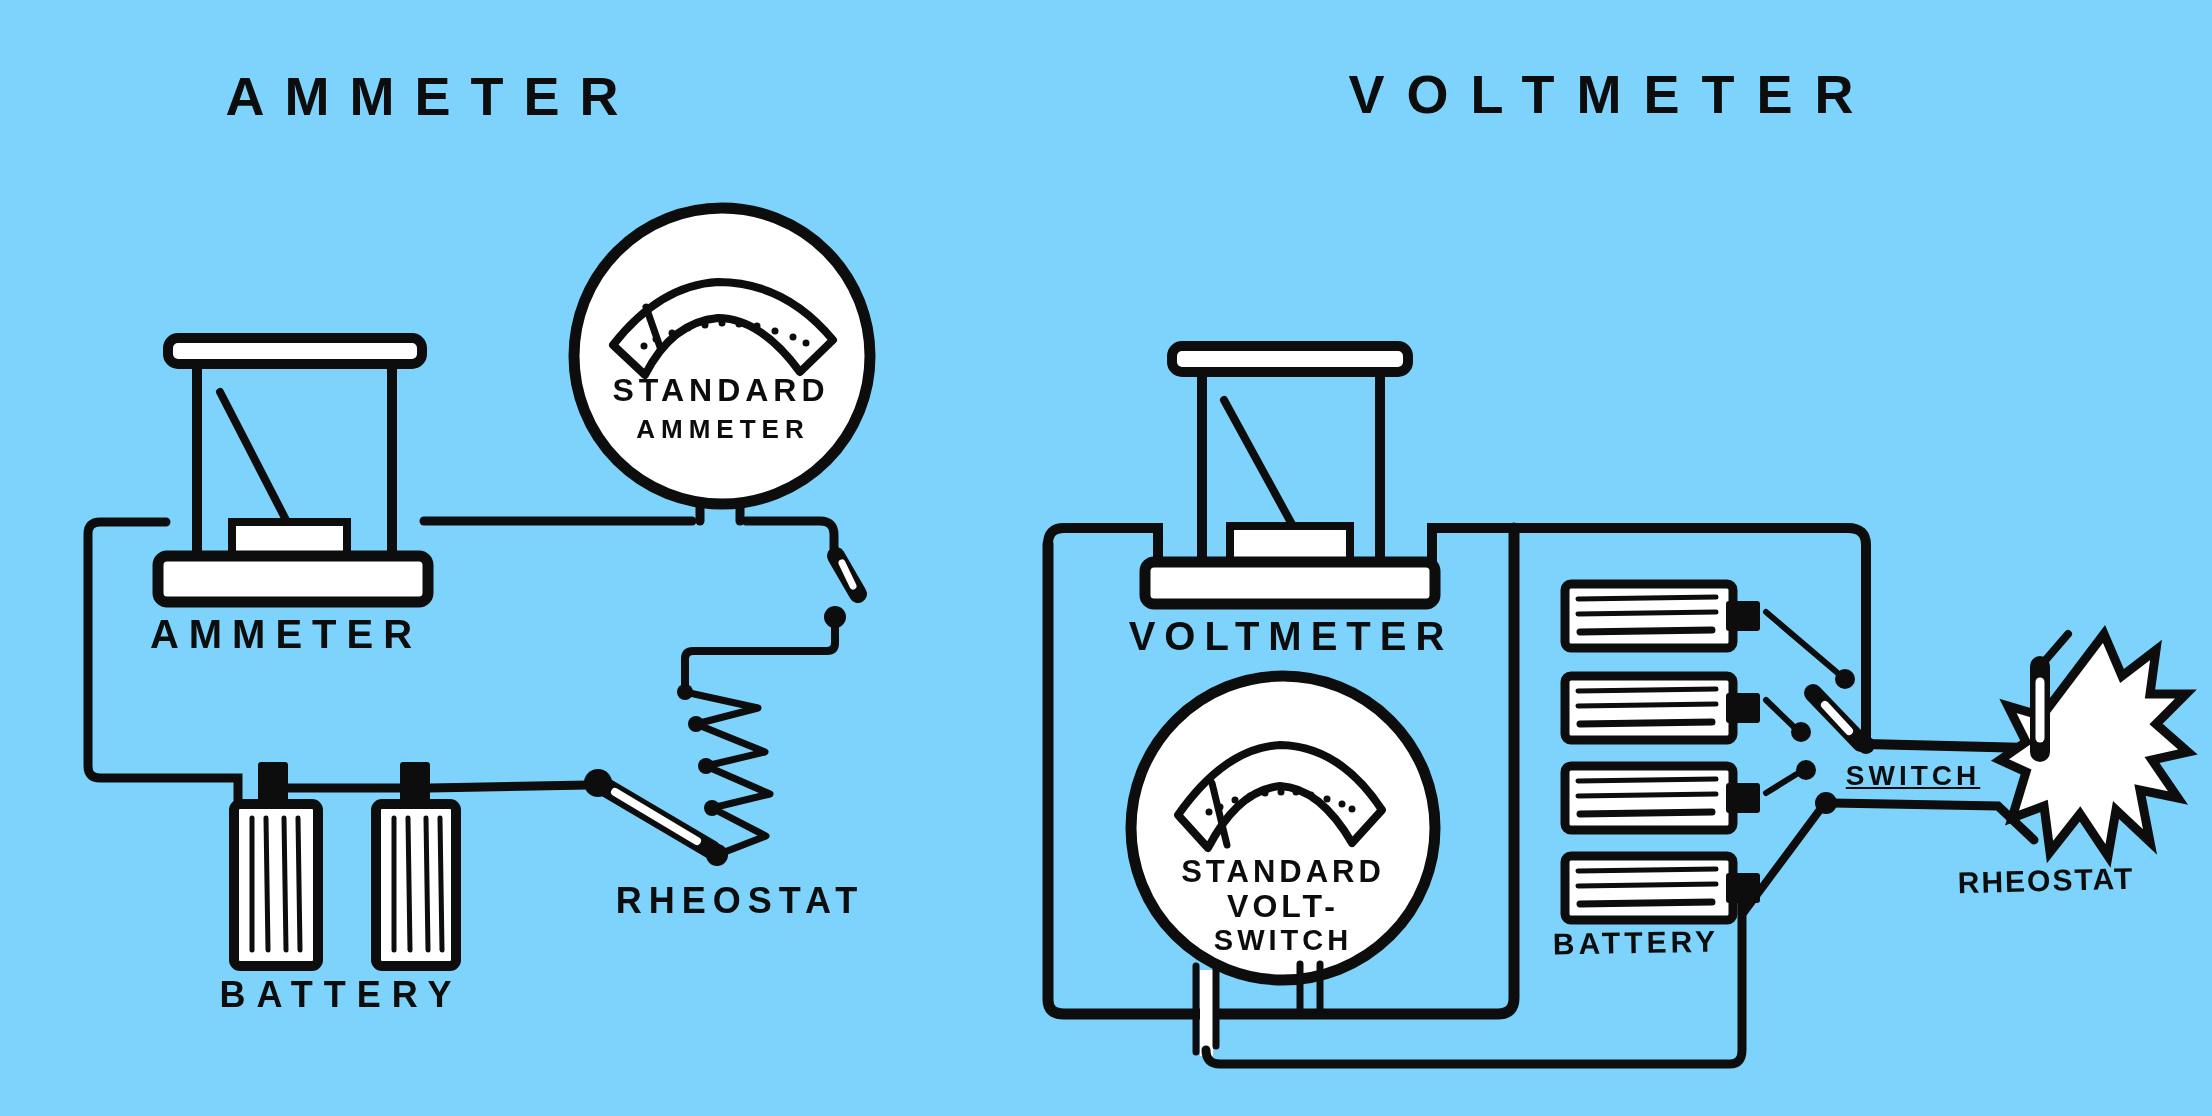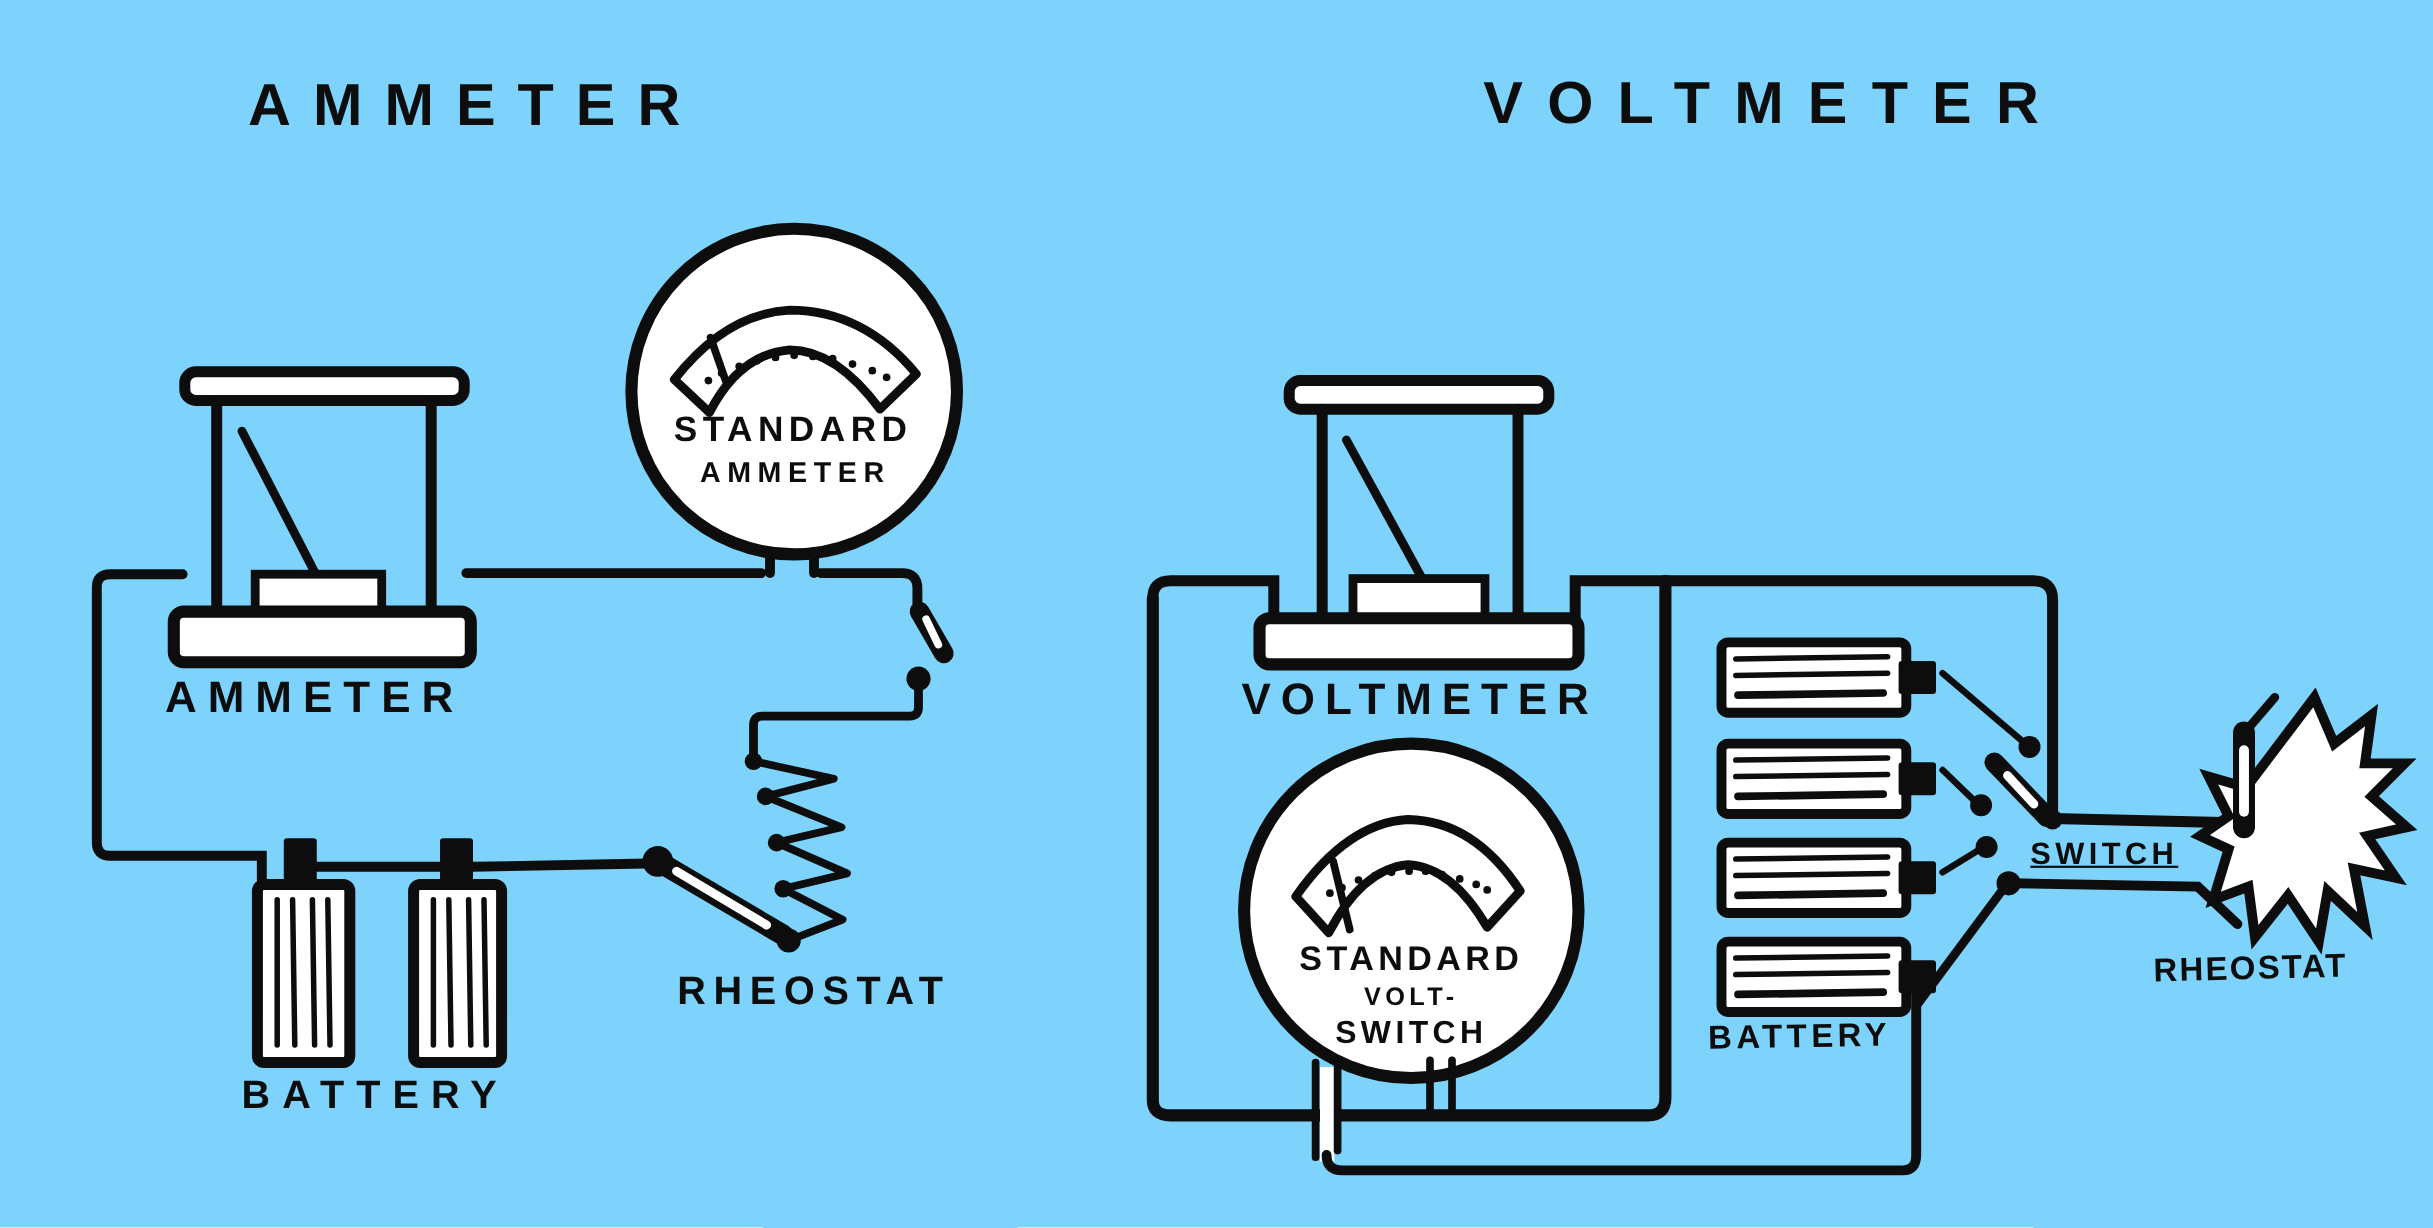--- a/index.html
+++ b/index.html
@@ -23,21 +23,21 @@
   .title{font-size:54px;}
   .t-left{left:432px;top:96px;letter-spacing:20px;}
   .t-right{left:1612px;top:94px;letter-spacing:22px;}
   .l-meter{left:286px;top:634px;font-size:40px;letter-spacing:10px;}
   .l-std1{left:721px;top:390px;font-size:32px;letter-spacing:5px;}
   .l-std2{left:723px;top:429px;font-size:26px;letter-spacing:6px;}
   .l-rheo{left:740px;top:901px;font-size:36px;letter-spacing:7px;}
   .l-batt{left:341px;top:995px;font-size:36px;letter-spacing:11px;}
   .r-meter{left:1291px;top:636px;font-size:40px;letter-spacing:9px;}
   .r-std1{left:1283px;top:871px;font-size:31px;letter-spacing:4px;}
-  .r-std2{left:1283px;top:906px;font-size:23px;letter-spacing:4px;}
+  .r-std2{left:1283px;top:906px;font-size:32px;letter-spacing:4px;}
   .r-std3{left:1283px;top:940px;font-size:29px;letter-spacing:4px;}
   .r-switch{left:1913px;top:776px;font-size:28px;letter-spacing:4px;text-decoration:underline;}
   .r-batt{left:1636px;top:943px;font-size:30px;letter-spacing:4px;transform:translate(-50%,-50%) rotate(-1deg);}
   .r-rheo{left:2046px;top:881px;font-size:30px;letter-spacing:2px;transform:translate(-50%,-50%) rotate(-1.5deg);}
 </style>
 </head>
 <body>
 
 <div class="canvas">
 

